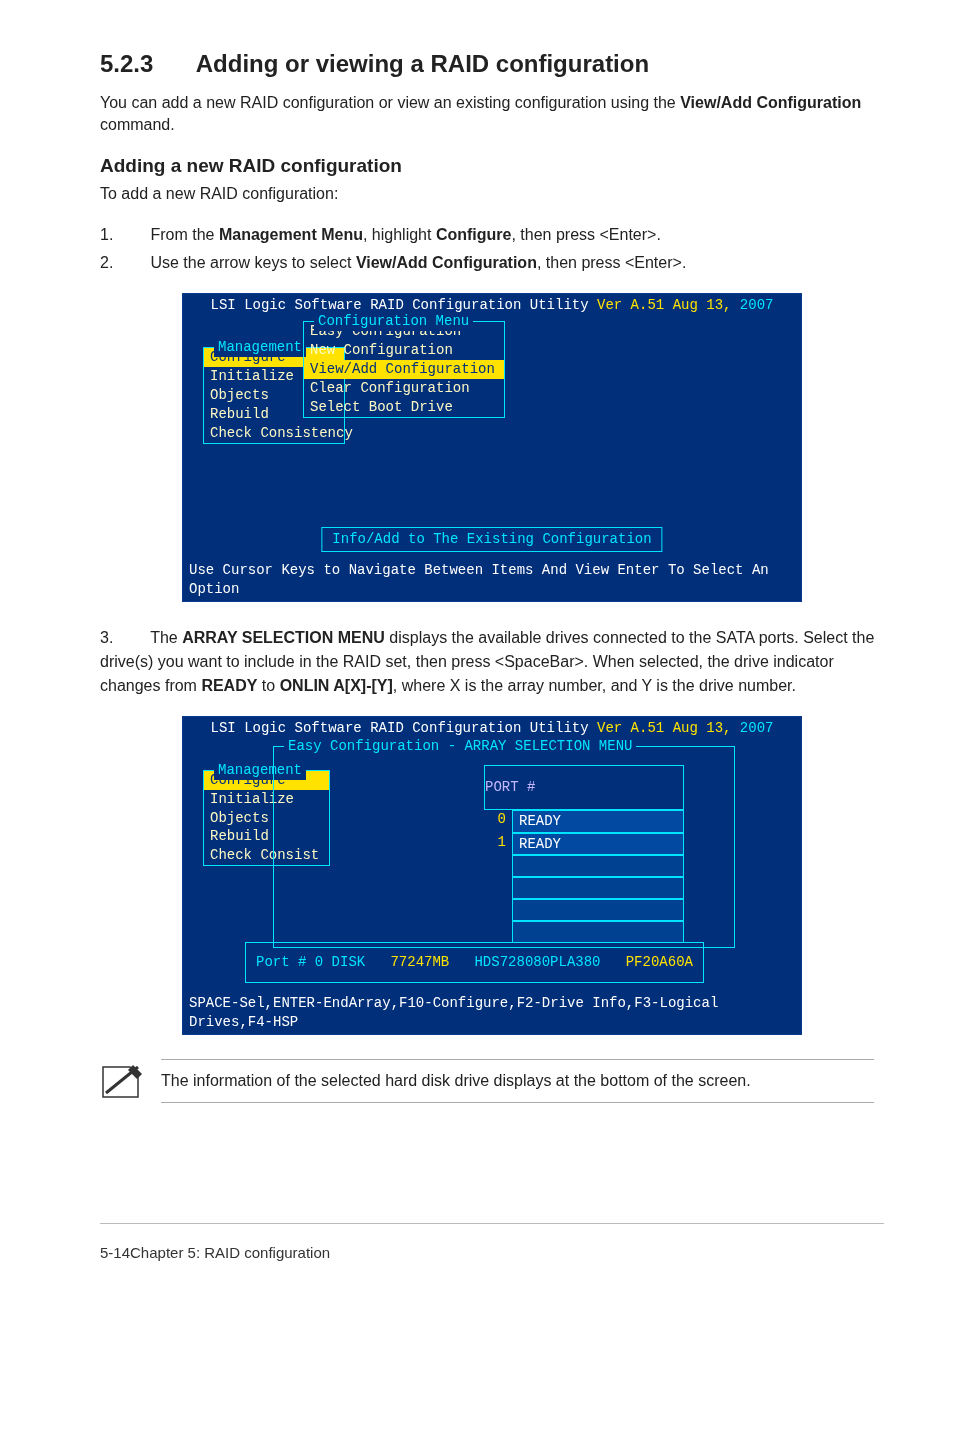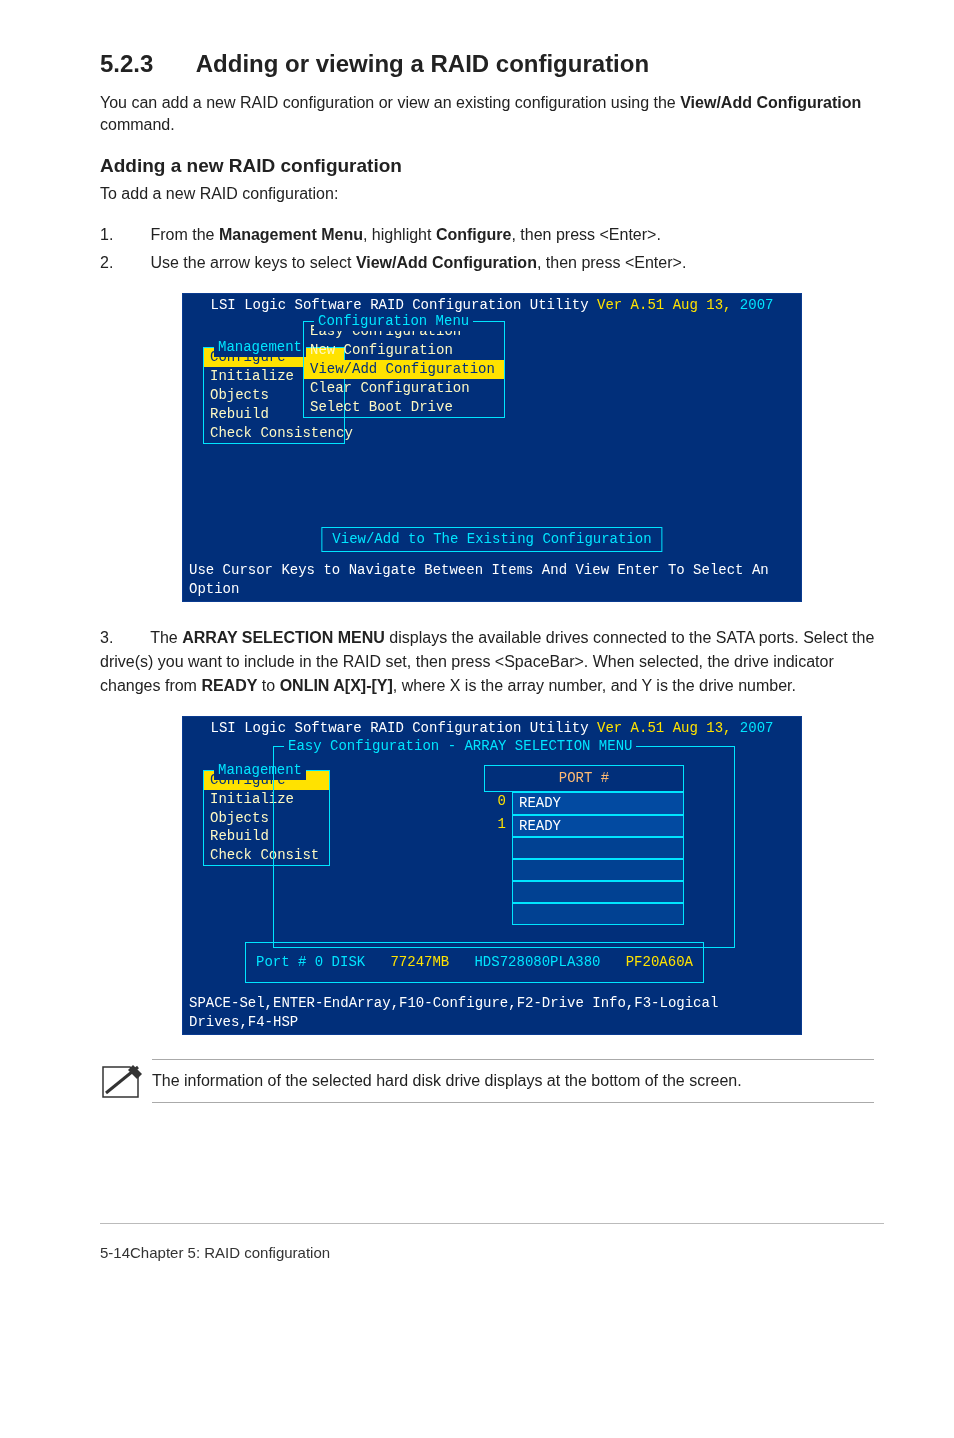--- a/index.html
+++ b/index.html
@@ -81,21 +81,21 @@
     border: 1px solid #00e5ff;
     color: #00e5ff;
     padding: 2px 10px;
     white-space: nowrap;
   }
   
   .term2-body { min-height: 235px; }
   .t2-mgmt { left: 20px; top: 30px; width: 125px; }
   .t2-arr  { left: 90px; top: 6px; width: 460px; height: 200px; }
   .port-table { position: absolute; left: 210px; top: 18px; width: 200px; }
-  .port-header { border: 1px solid #00e5ff; text-align: center; color: #fdba74; padding: 3px 0; }
+  .port-header { border: 1px solid #00e5ff; text-align: left; color: #c4b5fd; padding: 12px 0; }
   .port-row { display: flex; }
   .port-idx { width: 22px; text-align: right; padding-right: 6px; color: #ffe200; }
   .port-cell {
     flex: 1;
     border: 1px solid #00e5ff;
     color: #fff;
     background: #024aa1;
     padding: 1px 6px;
     min-height: 18px;
   }
@@ -107,21 +107,21 @@
     border: 1px solid #00e5ff;
     color: #00e5ff;
     padding: 10px 10px;
     white-space: nowrap;
   }
   .info-bar .y { color: #ffe200; }
   
   .note-wrap {
     display: flex;
     align-items: flex-start;
-    gap: 8px;
+    gap: 17px;
     margin-top: 18px;
     padding-right: 10px;
   }
   .note-wrap .icon {
     width: 44px; height: 44px; flex: none;
     position: relative;
   }
   .note-wrap .icon svg { width: 44px; height: 44px; }
   .note-text-container {
     flex: 1;
@@ -188,21 +188,21 @@
         </div>
 
         <div class="box t1-conf">
           <div class="box-label">Configuration Menu</div>
           <div class="menu-item">Easy Configuration</div>
           <div class="menu-item">New Configuration</div>
           <div class="menu-item sel">View/Add Configuration</div>
           <div class="menu-item">Clear Configuration</div>
           <div class="menu-item">Select Boot Drive</div>
         </div>
-        <div class="msg-box">View/Add to The Existing Configuration</div>
+        <div class="msg-box">Info/Add to The Existing Configuration</div>
       </div>
       <div class="term-foot">Use Cursor Keys to Navigate Between Items And View Enter To Select An Option</div>
     </div>
   </div>
 
   <ol class="steps">
     <li>
       <span class="step-n">3.</span>
       <span>The </span><span class="bold">ARRAY SELECTION MENU</span><span> displays the available drives connected to the SATA ports. Select the drive(s) you want to include in the RAID set, then press &lt;SpaceBar&gt;. When selected, the drive indicator changes from </span><span class="bold">READY</span><span> to </span><span class="bold">ONLIN A[X]-[Y]</span><span>, where X is the array number, and Y is the drive number.</span>
     </li>

